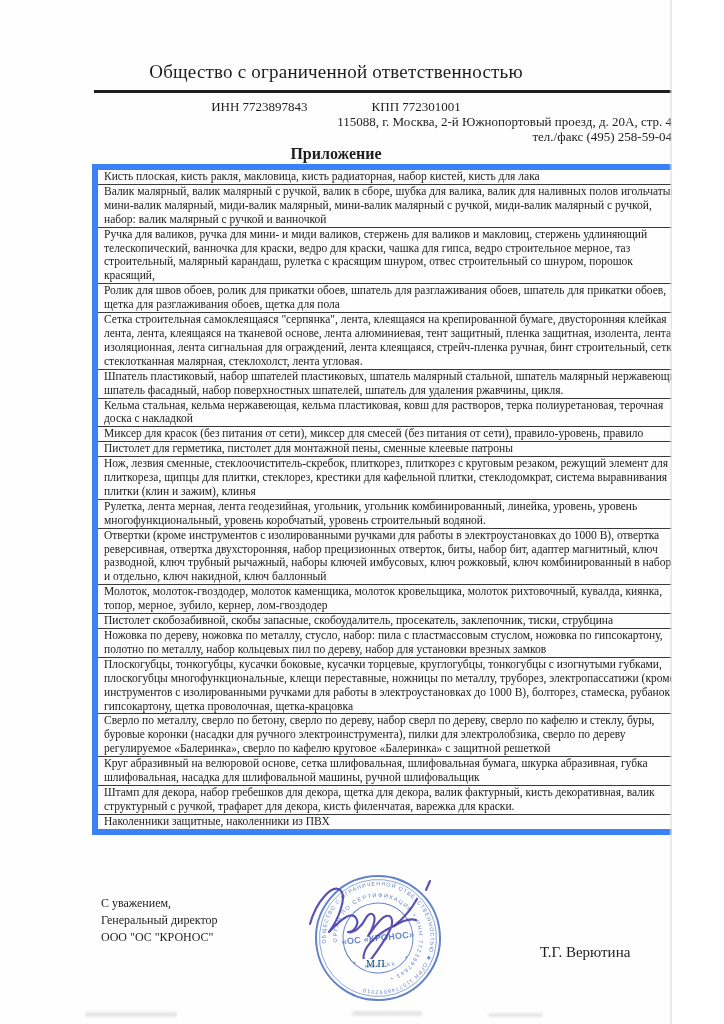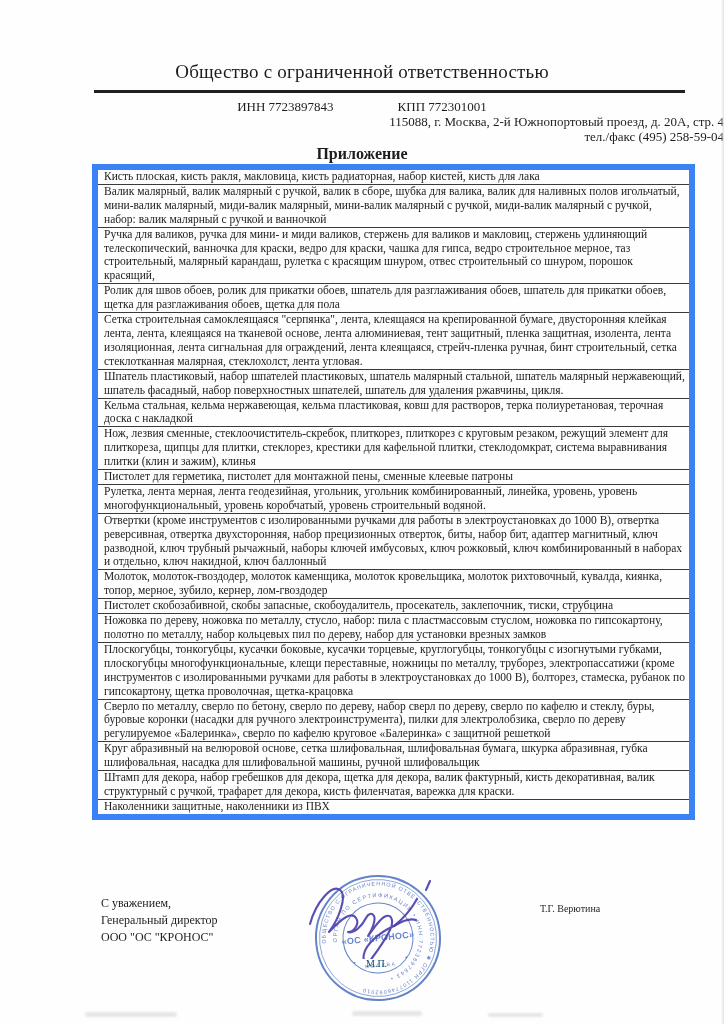--- a/index.html
+++ b/index.html
@@ -1,19 +1,19 @@
 <!DOCTYPE html>
 <html><head>
 <meta charset="utf-8">
 <style>
   * { margin:0; padding:0; box-sizing:border-box; }
   html,body { background:#ffffff; }
   .page {
     position:relative;
-    width:724px; height:1024px;
+    width:672px; height:1024px;
     background:#fefefe;
     font-family:"Liberation Serif","DejaVu Serif",serif;
     color:#1d1d1d;
     overflow:hidden;
   }
   
   .edge-right { position:absolute; right:0; top:0; width:3px; height:100%; background:linear-gradient(to left,#e2e2e2,rgba(255,255,255,0)); }
   .streak { position:absolute; background:#c9c9c9; opacity:.45; border-radius:3px; filter:blur(1px); }
 
   
@@ -35,21 +35,21 @@
     font-size:11.5px;
     line-height:13.9px;
     padding:0 4px 0 6px;
     border-bottom:1px solid #3a3a3a;
     color:#222;
   }
   .goods-row:last-child { border-bottom:none; }
 
   
   .closing { position:absolute; left:101px; top:895px; font-size:12px; line-height:16.8px; }
-  .signer-name { position:absolute; left:540px; top:903px; font-size:10px; }
+  .signer-name { position:absolute; left:540px; top:944px; font-size:15px; }
   .seal-mark { position:absolute; left:366px; top:958px; font-size:10px; color:#0c4a6e; }
 
   .stamp { position:absolute; left:312px; top:872px; width:132px; height:132px; transform:rotate(-6deg); opacity:.85; }
   .stamp text { font-family:"Liberation Sans","DejaVu Sans",sans-serif; fill:#4a6fc0; }
   .ring-text-outer { font-size:5.4px; letter-spacing:1px; }
   .ring-text-inner { font-size:5.6px; letter-spacing:1.4px; }
   .stamp-center { font-size:9px; font-weight:bold; letter-spacing:.3px; }
   .stamp-city { font-size:5px; letter-spacing:1.8px; }
   .stamp-star { font-size:4.5px; }
 
@@ -74,22 +74,23 @@
   </div>
 
   <div class="goods-table">
     <div class="goods-row">Кисть плоская, кисть ракля, макловица, кисть радиаторная, набор кистей, кисть для лака</div>
     <div class="goods-row">Валик малярный, валик малярный с ручкой, валик в сборе, шубка для валика, валик для наливных полов игольчатый, мини-валик малярный, миди-валик малярный, мини-валик малярный с ручкой, миди-валик малярный с ручкой, набор: валик малярный с ручкой и ванночкой</div>
     <div class="goods-row">Ручка для валиков, ручка для мини- и миди валиков, стержень для валиков и макловиц, стержень удлиняющий телескопический, ванночка для краски, ведро для краски, чашка для гипса, ведро строительное мерное, таз строительный, малярный карандаш, рулетка с красящим шнуром, отвес строительный со шнуром, порошок красящий,</div>
     <div class="goods-row">Ролик для швов обоев, ролик для прикатки обоев, шпатель для разглаживания обоев, шпатель для прикатки обоев, щетка для разглаживания обоев, щетка для пола</div>
     <div class="goods-row">Сетка строительная самоклеящаяся "серпянка", лента, клеящаяся на крепированной бумаге, двусторонняя клейкая лента, лента, клеящаяся на тканевой основе, лента алюминиевая, тент защитный, пленка защитная, изолента, лента изоляционная, лента сигнальная для ограждений, лента клеящаяся, стрейч-пленка ручная, бинт строительный, сетка стеклотканная малярная, стеклохолст, лента угловая.</div>
     <div class="goods-row">Шпатель пластиковый, набор шпателей пластиковых, шпатель малярный стальной, шпатель малярный нержавеющий, шпатель фасадный, набор поверхностных шпателей, шпатель для удаления ржавчины, цикля.</div>
     <div class="goods-row">Кельма стальная, кельма нержавеющая, кельма пластиковая, ковш для растворов, терка полиуретановая, терочная доска с накладкой</div>
+    <div class="goods-row">Миксер для красок (без питания от сети), миксер для смесей (без питания от сети), правило-уровень, правило</div>
+    <div class="goods-row">Пистолет для герметика, пистолет для монтажной пены, сменные клеевые патроны</div>
     <div class="goods-row">Нож, лезвия сменные, стеклоочиститель-скребок, плиткорез, плиткорез с круговым резаком, режущий элемент для плиткореза, щипцы для плитки, стеклорез, крестики для кафельной плитки, стеклодомкрат, система выравнивания плитки (клин и зажим), клинья</div>
-    <div class="goods-row">Пистолет для герметика, пистолет для монтажной пены, сменные клеевые патроны</div>
     <div class="goods-row">Рулетка, лента мерная, лента геодезийная, угольник, угольник комбинированный, линейка, уровень, уровень многофункциональный, уровень коробчатый, уровень строительный водяной.</div>
     <div class="goods-row">Отвертки (кроме инструментов с изолированными ручками для работы в электроустановках до 1000 В), отвертка реверсивная, отвертка двухсторонняя, набор прецизионных отверток, биты, набор бит, адаптер магнитный, ключ разводной, ключ трубный рычажный, наборы ключей имбусовых, ключ рожковый, ключ комбинированный в наборах и отдельно, ключ накидной, ключ баллонный</div>
     <div class="goods-row">Молоток, молоток-гвоздодер, молоток каменщика, молоток кровельщика, молоток рихтовочный, кувалда, киянка, топор, мерное, зубило, кернер, лом-гвоздодер</div>
     <div class="goods-row">Пистолет скобозабивной, скобы запасные, скобоудалитель, просекатель, заклепочник, тиски, струбцина</div>
     <div class="goods-row">Ножовка по дереву, ножовка по металлу, стусло, набор: пила с пластмассовым стуслом, ножовка по гипсокартону, полотно по металлу, набор кольцевых пил по дереву, набор для установки врезных замков</div>
     <div class="goods-row">Плоскогубцы, тонкогубцы, кусачки боковые, кусачки торцевые, круглогубцы, тонкогубцы с изогнутыми губками, плоскогубцы многофункциональные, клещи переставные, ножницы по металлу, труборез, электропассатижи (кроме инструментов с изолированными ручками для работы в электроустановках до 1000 В), болторез, стамеска, рубанок по гипсокартону, щетка проволочная, щетка-крацовка</div>
     <div class="goods-row">Сверло по металлу, сверло по бетону, сверло по дереву, набор сверл по дереву, сверло по кафелю и стеклу, буры, буровые коронки (насадки для ручного электроинструмента), пилки для электролобзика, сверло по дереву регулируемое «Балеринка», сверло по кафелю круговое «Балеринка» с защитной решеткой</div>
     <div class="goods-row">Круг абразивный на велюровой основе, сетка шлифовальная, шлифовальная бумага, шкурка абразивная, губка шлифовальная, насадка для шлифовальной машины, ручной шлифовальщик</div>
     <div class="goods-row">Штамп для декора, набор гребешков для декора, щетка для декора, валик фактурный, кисть декоративная, валик структурный с ручкой, трафарет для декора, кисть филенчатая, варежка для краски.</div>
     <div class="goods-row">Наколенники защитные, наколенники из ПВХ</div>

